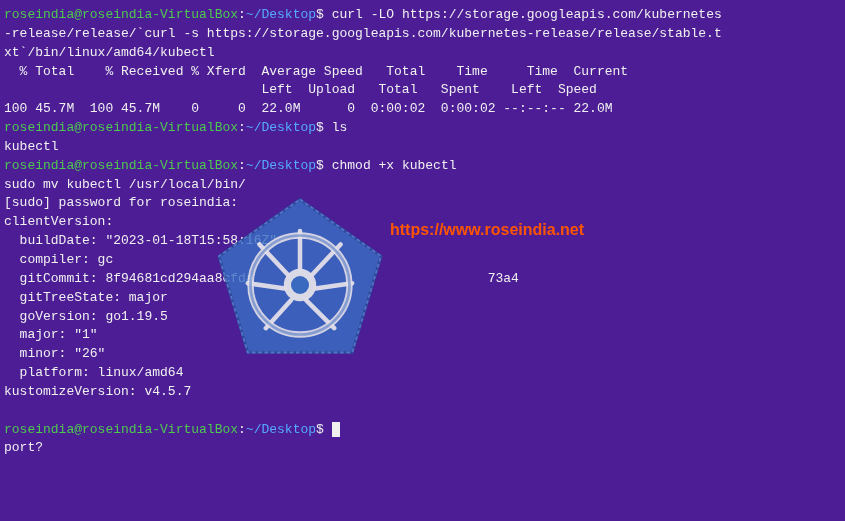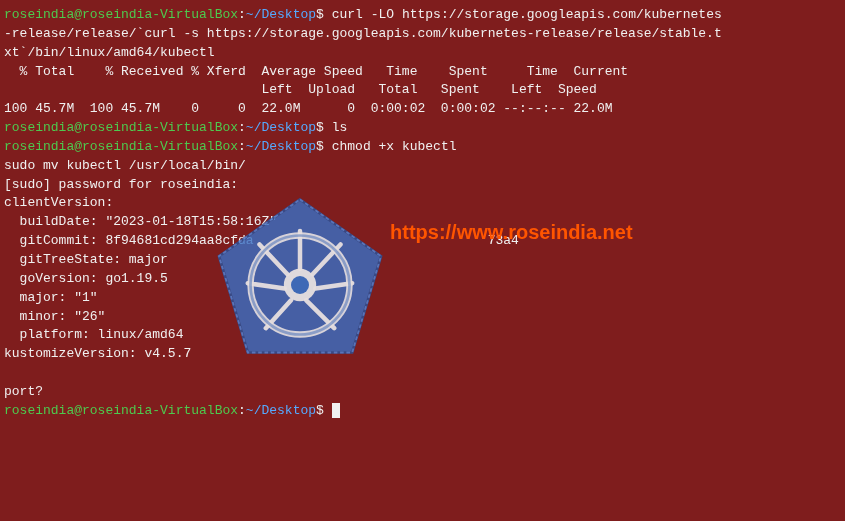--- a/index.html
+++ b/index.html
@@ -9,21 +9,21 @@
       background-color: #1a1a1a;
       font-family: 'Courier New', Courier, monospace;
       font-size: 13px;
       color: #f0f0f0;
       overflow: hidden;
       position: relative;
     }
     .terminal {
       width: 845px;
       height: 521px;
-      background-color: #7f1d1d;
+      background-color: #4c1d95;
       padding: 6px 4px;
       line-height: 1.45;
       position: relative;
       overflow: hidden;
     }
     .line {
       white-space: pre;
       display: block;
     }
     .white { color: #f0f0f0; }
@@ -37,58 +37,60 @@
       left: 210px;
       z-index: 10;
       opacity: 0.92;
     }
     .url-text {
       position: absolute;
       top: 218px;
       left: 390px;
       z-index: 20;
       color: #ff5500;
-      font-size: 20px;
+      font-size: 16px;
       font-weight: bold;
       font-family: Arial, sans-serif;
     }
   </style>
 </head>
 <body>
 
 <div class="terminal">
 
   <span class="line"><span class="prompt-user">roseindia@roseindia-VirtualBox</span><span class="white">:</span><span class="prompt-path">~/Desktop</span><span class="white">$ curl -LO https://storage.googleapis.com/kubernetes</span></span>
   <span class="line"><span class="white">-release/release/`curl -s https://storage.googleapis.com/kubernetes-release/release/stable.t</span></span>
   <span class="line"><span class="white">xt`/bin/linux/amd64/kubectl</span></span>
 
-  <span class="line"><span class="white">  % Total    % Received % Xferd  Average Speed   Time    Spent     Time  Current</span></span>
+  <span class="line"><span class="white">  % Total    % Received % Xferd  Average Speed   Total    Time     Time  Current</span></span>
   <span class="line"><span class="white">                                 Left  Upload   Total   Spent    Left  Speed</span></span>
   <span class="line"><span class="white">100 45.7M  100 45.7M    0     0  22.0M      0  0:00:02  0:00:02 --:--:-- 22.0M</span></span>
 
   <span class="line"><span class="prompt-user">roseindia@roseindia-VirtualBox</span><span class="white">:</span><span class="prompt-path">~/Desktop</span><span class="white">$ ls</span></span>
+  <span class="line"><span class="white">kubectl</span></span>
 
   <span class="line"><span class="prompt-user">roseindia@roseindia-VirtualBox</span><span class="white">:</span><span class="prompt-path">~/Desktop</span><span class="white">$ chmod +x kubectl</span></span>
   <span class="line"><span class="white">sudo mv kubectl /usr/local/bin/</span></span>
   <span class="line"><span class="white">[sudo] password for roseindia:</span></span>
 
   <span class="line"><span class="white">clientVersion:</span></span>
   <span class="line"><span class="white">  buildDate: "2023-01-18T15:58:16Z"</span></span>
+  <span class="line"><span class="white">  compiler: gc</span></span>
   <span class="line"><span class="white">  gitCommit: 8f94681cd294aa8cfda                              73a4</span></span>
   <span class="line"><span class="white">  gitTreeState: major</span></span>
   <span class="line"><span class="white">  goVersion: go1.19.5</span></span>
   <span class="line"><span class="white">  major: "1"</span></span>
   <span class="line"><span class="white">  minor: "26"</span></span>
   <span class="line"><span class="white">  platform: linux/amd64</span></span>
   <span class="line"><span class="white">kustomizeVersion: v4.5.7</span></span>
   <span class="line"><span class="white">&nbsp;</span></span>
 
+  <span class="line"><span class="prompt-user">roseindia@roseindia-VirtualBox</span><span class="white">:</span><span class="prompt-path">~/Desktop</span><span class="white">$ </span><span class="white" style="background:#f0f0f0;color:#1a1a1a;">&nbsp;</span></span>
+
   <span class="line"><span class="white">port?</span></span>
-
-  <span class="line"><span class="prompt-user">roseindia@roseindia-VirtualBox</span><span class="white">:</span><span class="prompt-path">~/Desktop</span><span class="white">$ </span><span class="white" style="background:#f0f0f0;color:#1a1a1a;">&nbsp;</span></span>
 
   <svg class="helm-logo" viewBox="0 0 200 200" xmlns="http://www.w3.org/2000/svg">
 
     <polygon points="100,5 190,68 158,175 42,175 10,68" fill="#3970c4" stroke="#2a559e" stroke-width="3" opacity="0.88"></polygon>
 
     <polygon points="100,5 190,68 158,175 42,175 10,68" fill="none" stroke="#7aaaff" stroke-width="2" stroke-dasharray="4,3" opacity="0.5"></polygon>
 
     <circle cx="100" cy="100" r="18" fill="#f0f0f0" opacity="0.95"></circle>
     <circle cx="100" cy="100" r="10" fill="#3970c4"></circle>
 

